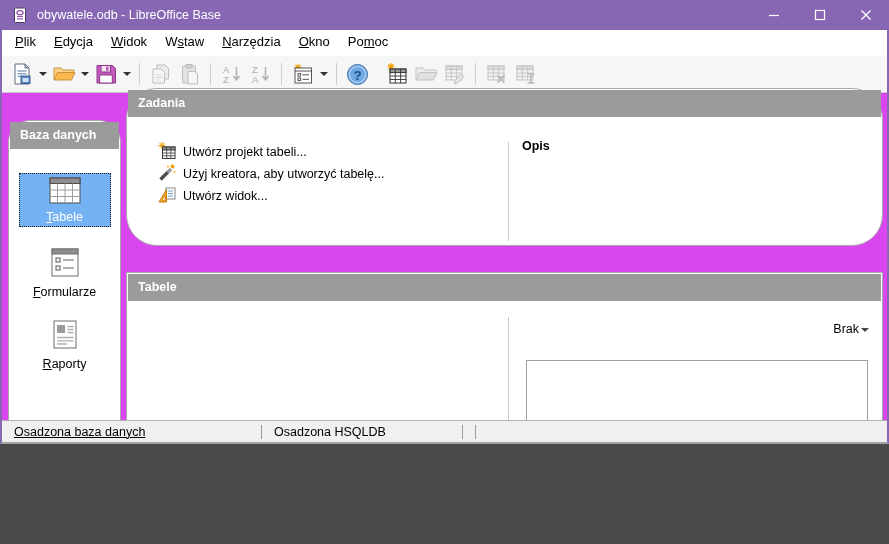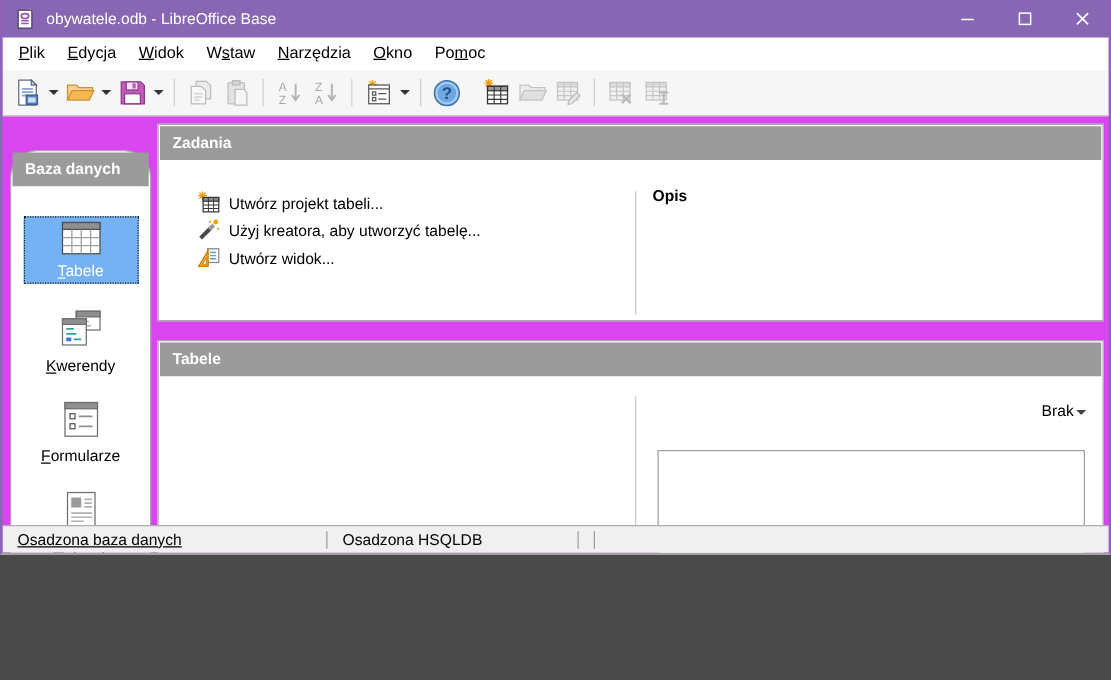--- a/index.html
+++ b/index.html
@@ -40,21 +40,21 @@
   .tb-sep { width:1px; height:22px; background:#cfcfcf; margin:0 6px; }
   .tb-gap { width:10px; }
   
   .panel { position:absolute; background:#ffffff; border:1px solid #a9a9a9; }
   .panel-header {
     height:27px; margin:1px; background:#9b9b9b; color:#ffffff;
     font-size:12.5px; font-weight:bold; line-height:27px; padding-left:10px;
   }
   .panel-body { position:relative; width:100%; height:calc(100% - 29px);margin-top:12px; }
   #sidebar-panel { left:6px;  top:120px; width:113px; height:411px;border-radius:22px; }
-  #tasks-panel   { left:124px; top:99px; width:757px; height:158px; }
+  #tasks-panel   { left:124px; top:88px; width:757px; height:158px;border-radius:31px; }
   #tables-panel  { left:124px; top:272px; width:757px; height:243px; }
   
   .db-list { display:flex; flex-direction:column; align-items:center; padding-top:12px; }
   .db-item { display:flex; flex-direction:column; align-items:center; gap:5px; margin-bottom:21px; font-size:12.5px; color:#000; }
   .db-item.selected {
     width:92px; height:54px; justify-content:center; gap:3px;
     background:#74b2f4; outline:1px dotted #1a1a1a; outline-offset:-1px; color:#fff;
   }
   
   .task-list { padding-top:12px; padding-left:31px; }
@@ -260,35 +260,20 @@
     <div class="panel-body db-list">
       <div class="db-item selected">
         <span>
           <svg width="32" height="27" viewBox="0 0 32 27">
             <rect x="1" y="1" width="30" height="25" fill="#fff" stroke="#4d4d4d"></rect>
             <rect x="1" y="1" width="30" height="5.5" fill="#8f8f8f" stroke="#4d4d4d"></rect>
             <path d="M8.5 6.5 v19.5 M16 6.5 v19.5 M23.5 6.5 v19.5 M1 13 h30 M1 19.5 h30" stroke="#9d9d9d" stroke-width="1"></path>
           </svg>
         </span>
         <span><span class="accel">T</span><span>abele</span></span>
-      </div>
-      <div class="db-item">
-        <span>
-          <svg width="34" height="30" viewBox="0 0 34 30">
-            <rect x="13" y="1" width="19" height="15" fill="#fff" stroke="#6e6e6e"></rect>
-            <rect x="13" y="1" width="19" height="4.5" fill="#8f8f8f" stroke="#6e6e6e"></rect>
-            <path d="M16 9 h7 M16 12.5 h9" stroke="#b0b0b0" stroke-width="1.2"></path>
-            <rect x="2" y="7" width="19" height="21" fill="#fff" stroke="#6e6e6e"></rect>
-            <rect x="2" y="7" width="19" height="4.5" fill="#8f8f8f" stroke="#6e6e6e"></rect>
-            <path d="M5 15 h6 M5 19 h8" stroke="#2e9e9e" stroke-width="1.4"></path>
-            <rect x="5" y="22" width="4" height="3" fill="#3a6ff0"></rect>
-            <path d="M11 23.5 h6" stroke="#2e9e9e" stroke-width="1.4"></path>
-          </svg>
-        </span>
-        <span><span class="accel">K</span><span>werendy</span></span>
       </div>
       <div class="db-item">
         <span>
           <svg width="28" height="29" viewBox="0 0 28 29">
             <rect x="1" y="1" width="26" height="27" fill="#fff" stroke="#6e6e6e"></rect>
             <rect x="1" y="1" width="26" height="5" fill="#8f8f8f" stroke="#6e6e6e"></rect>
             <rect x="5" y="10" width="4" height="4" fill="none" stroke="#555"></rect>
             <path d="M12 12 h11" stroke="#8f8f8f" stroke-width="1.4"></path>
             <rect x="5" y="18" width="4" height="4" fill="none" stroke="#555"></rect>
             <path d="M12 20 h11" stroke="#8f8f8f" stroke-width="1.4"></path>

